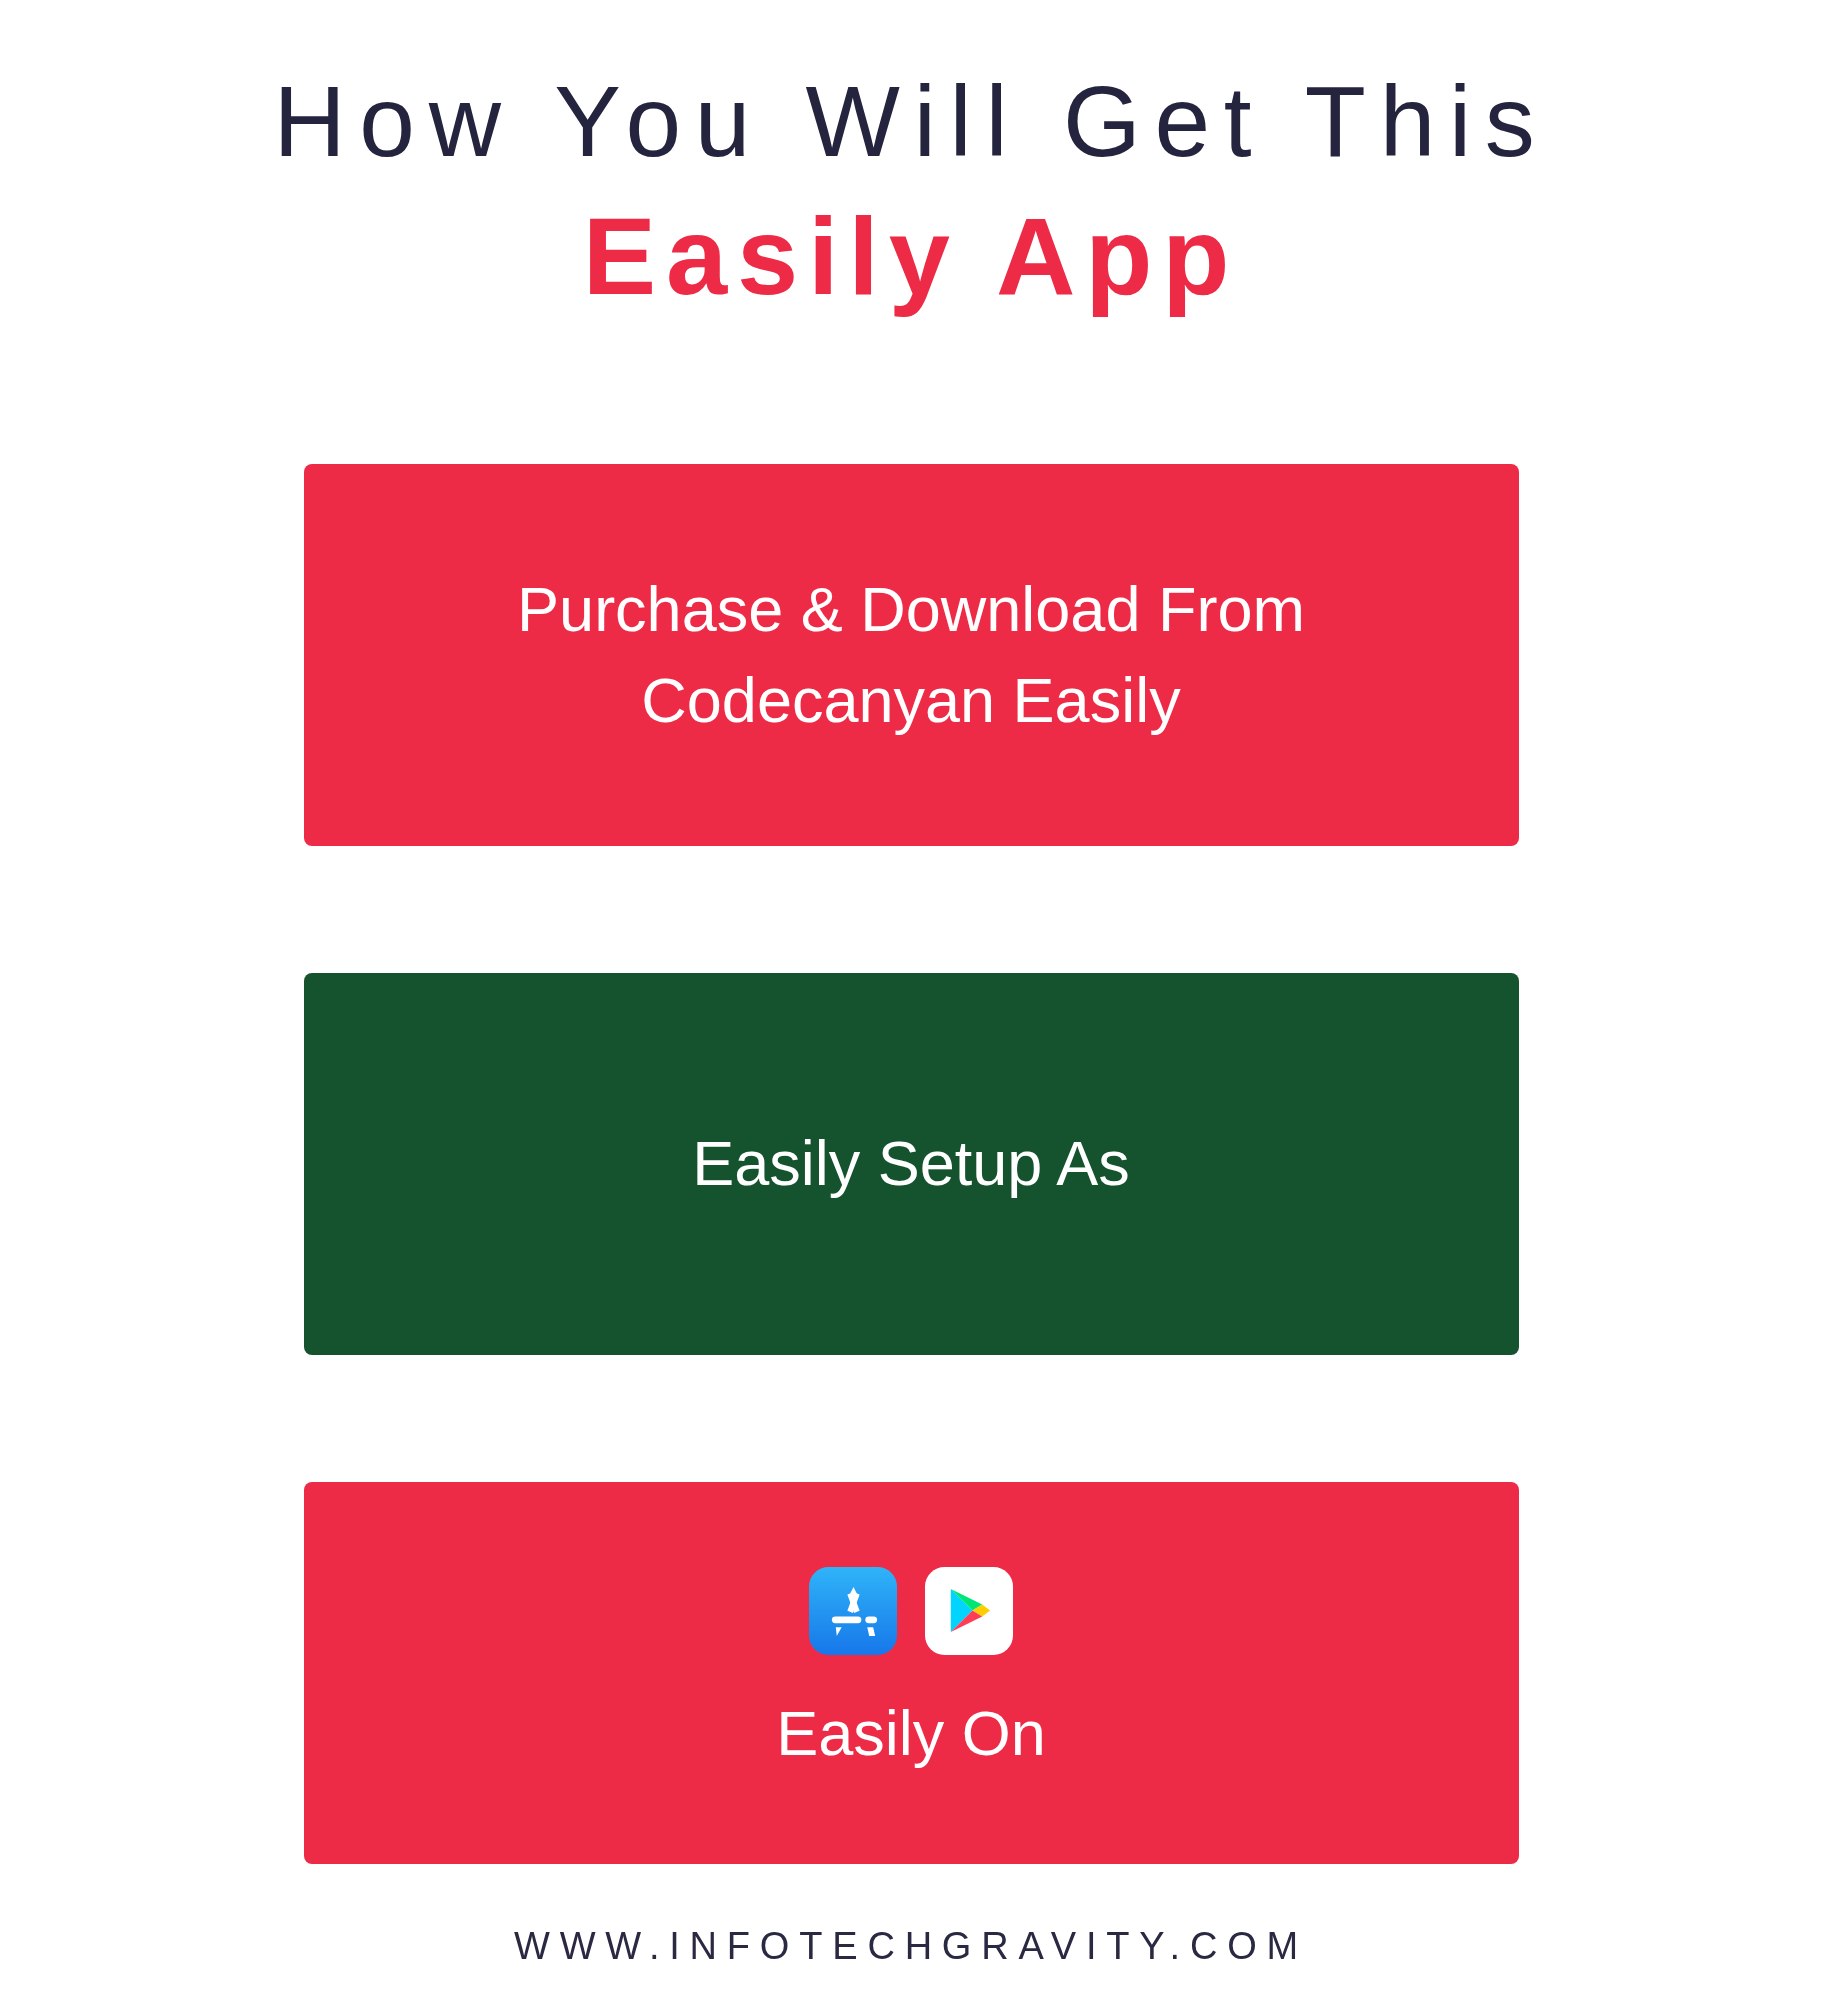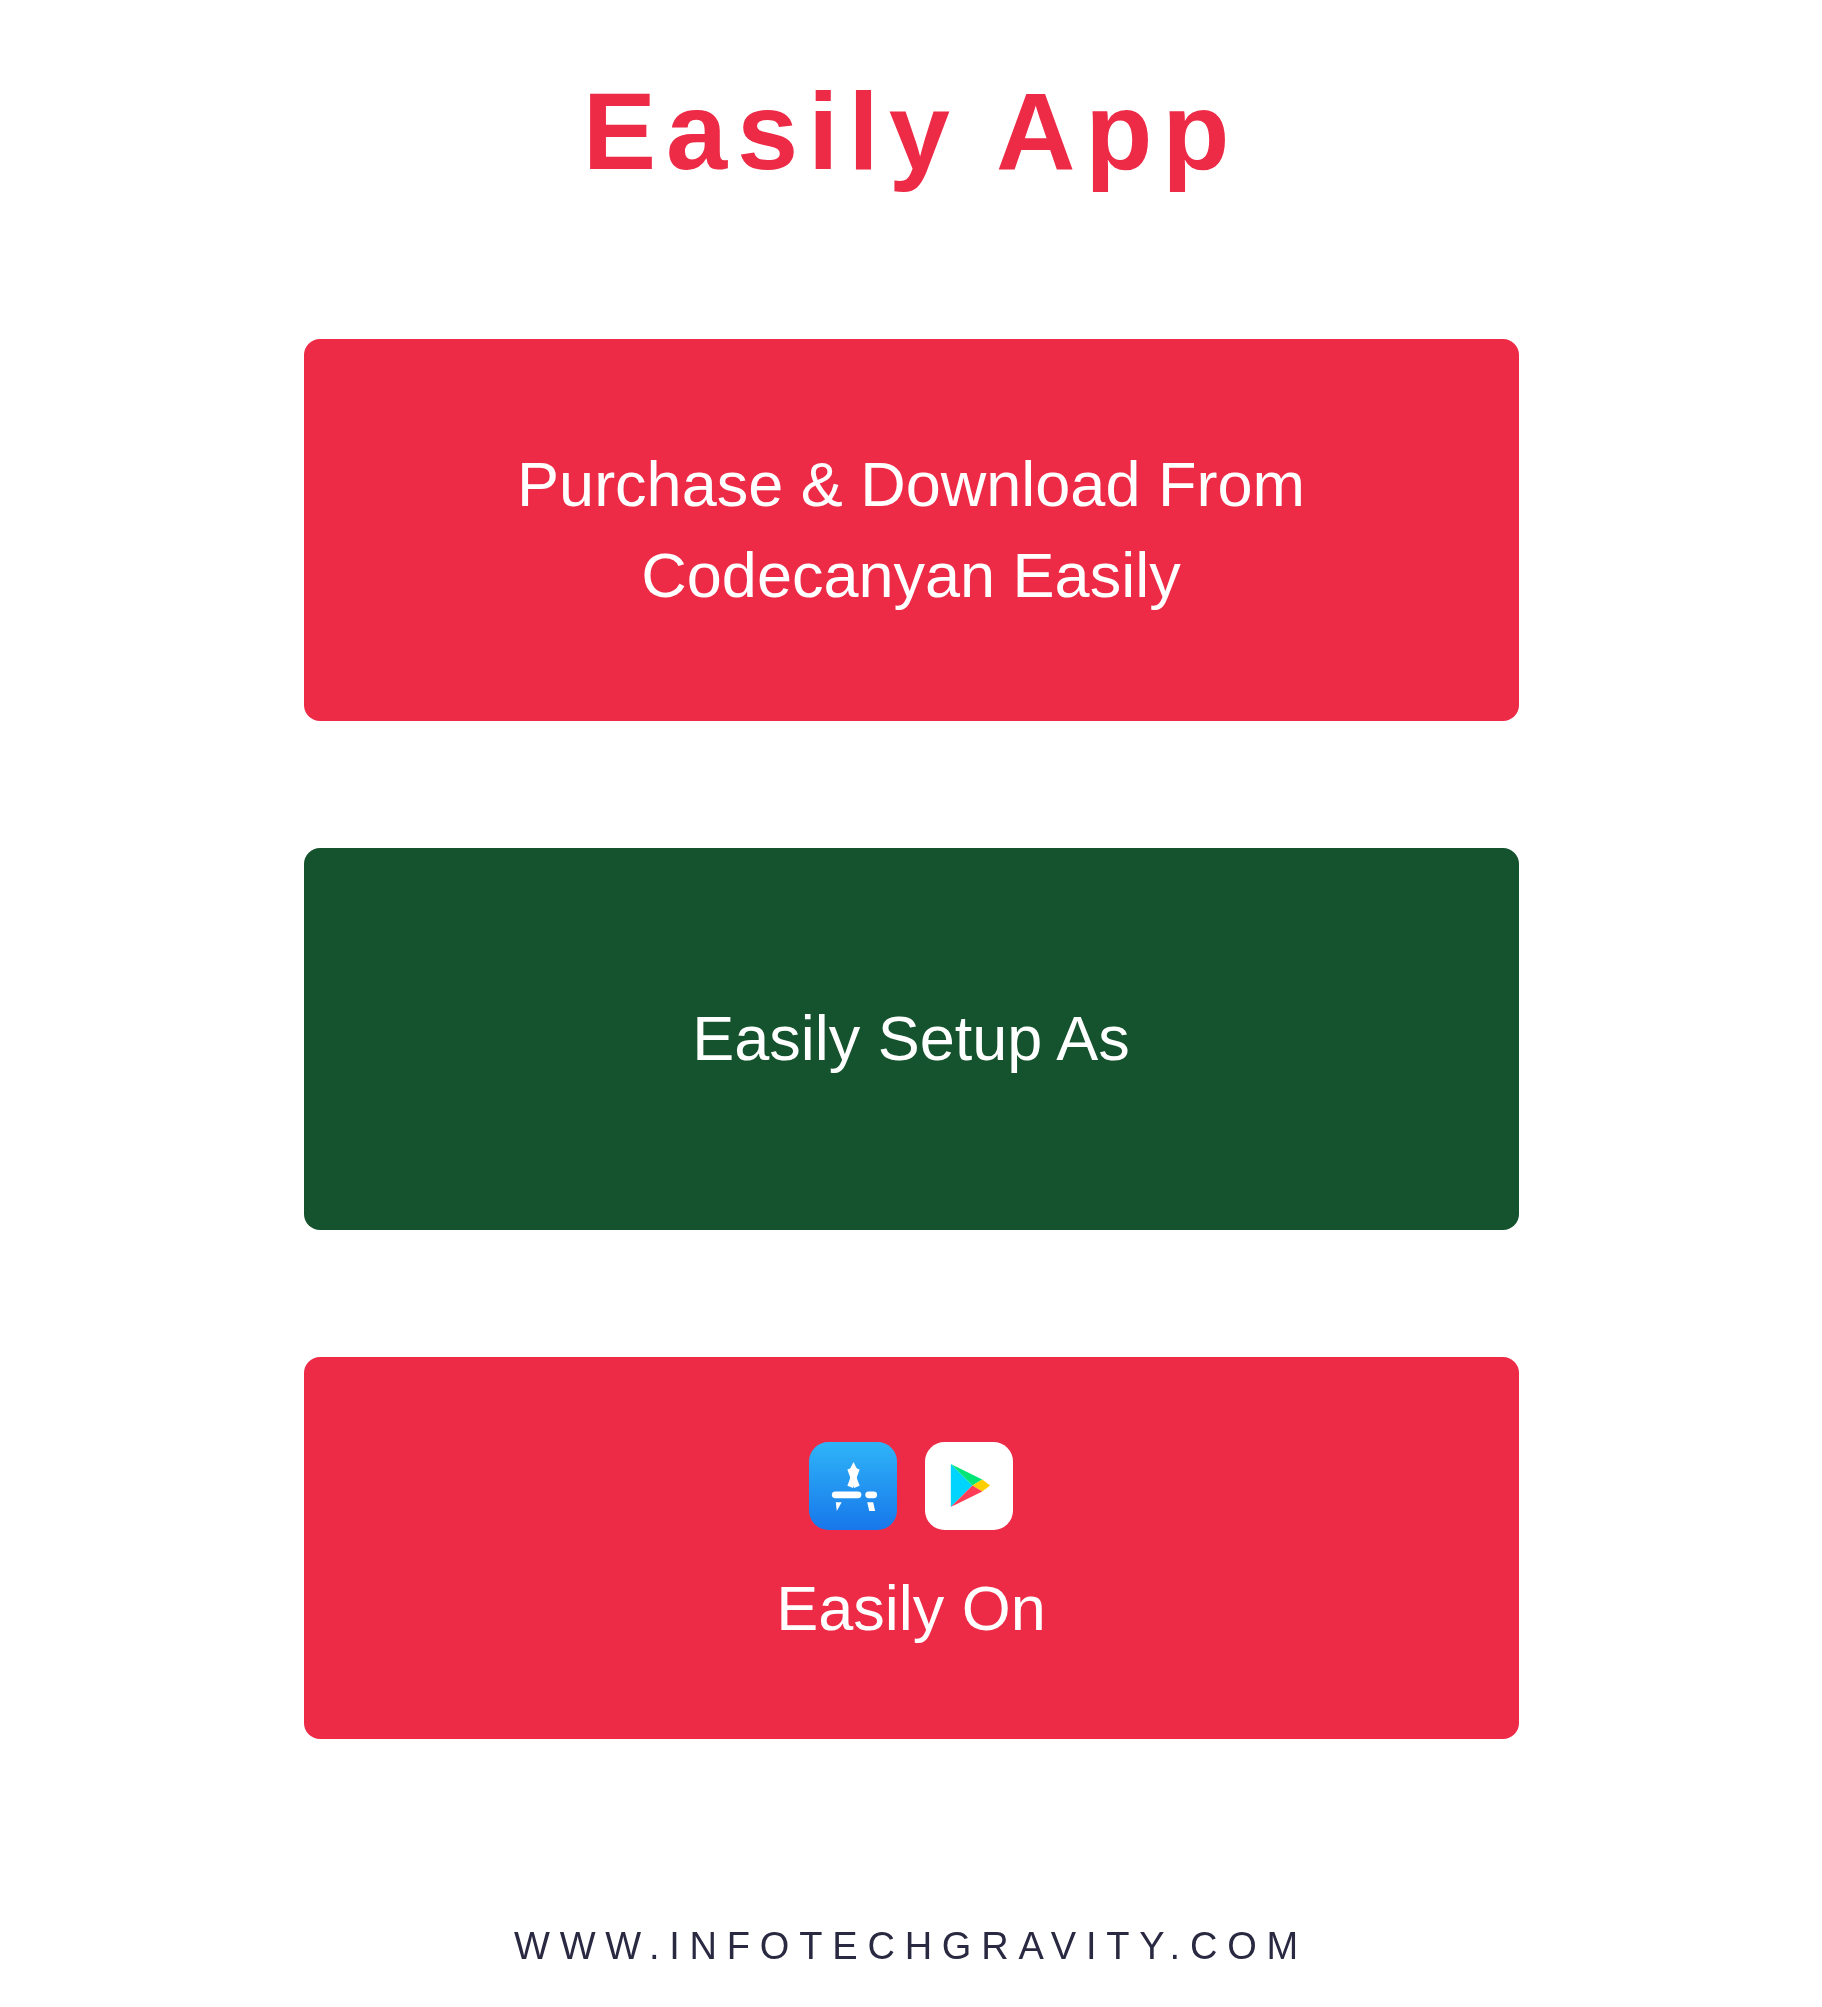--- a/index.html
+++ b/index.html
@@ -35,21 +35,21 @@
     color: #ee2b47;
     line-height: 1.3;
   }
   .cards {
     display: flex;
     flex-direction: column;
     gap: 127px;
     width: 1215px;
   }
   .card {
-    border-radius: 16px;
+    border-radius: 8px;
     display: flex;
     flex-direction: column;
     align-items: center;
     justify-content: center;
     text-align: center;
     padding: 69px 59px;
     min-height: 382px;
   }
   .card-red {
     background: #ee2b47;
@@ -89,20 +89,21 @@
     font-size: 38px;
     letter-spacing: 9.8px;
     color: #2a2942;
     font-weight: 500;
   }
 </style>
 </head>
 <body>
 
 <div class="heading">
+  <div class="heading-line1">How You Will Get This</div>
   <div class="heading-line2">Easily App</div>
 </div>
 
 <div class="cards">
 
   <div class="card card-red">
     <div class="card-text">
       <span>Purchase &amp; Download From</span><br>
       <span>Codecanyan Easily</span>
     </div>

